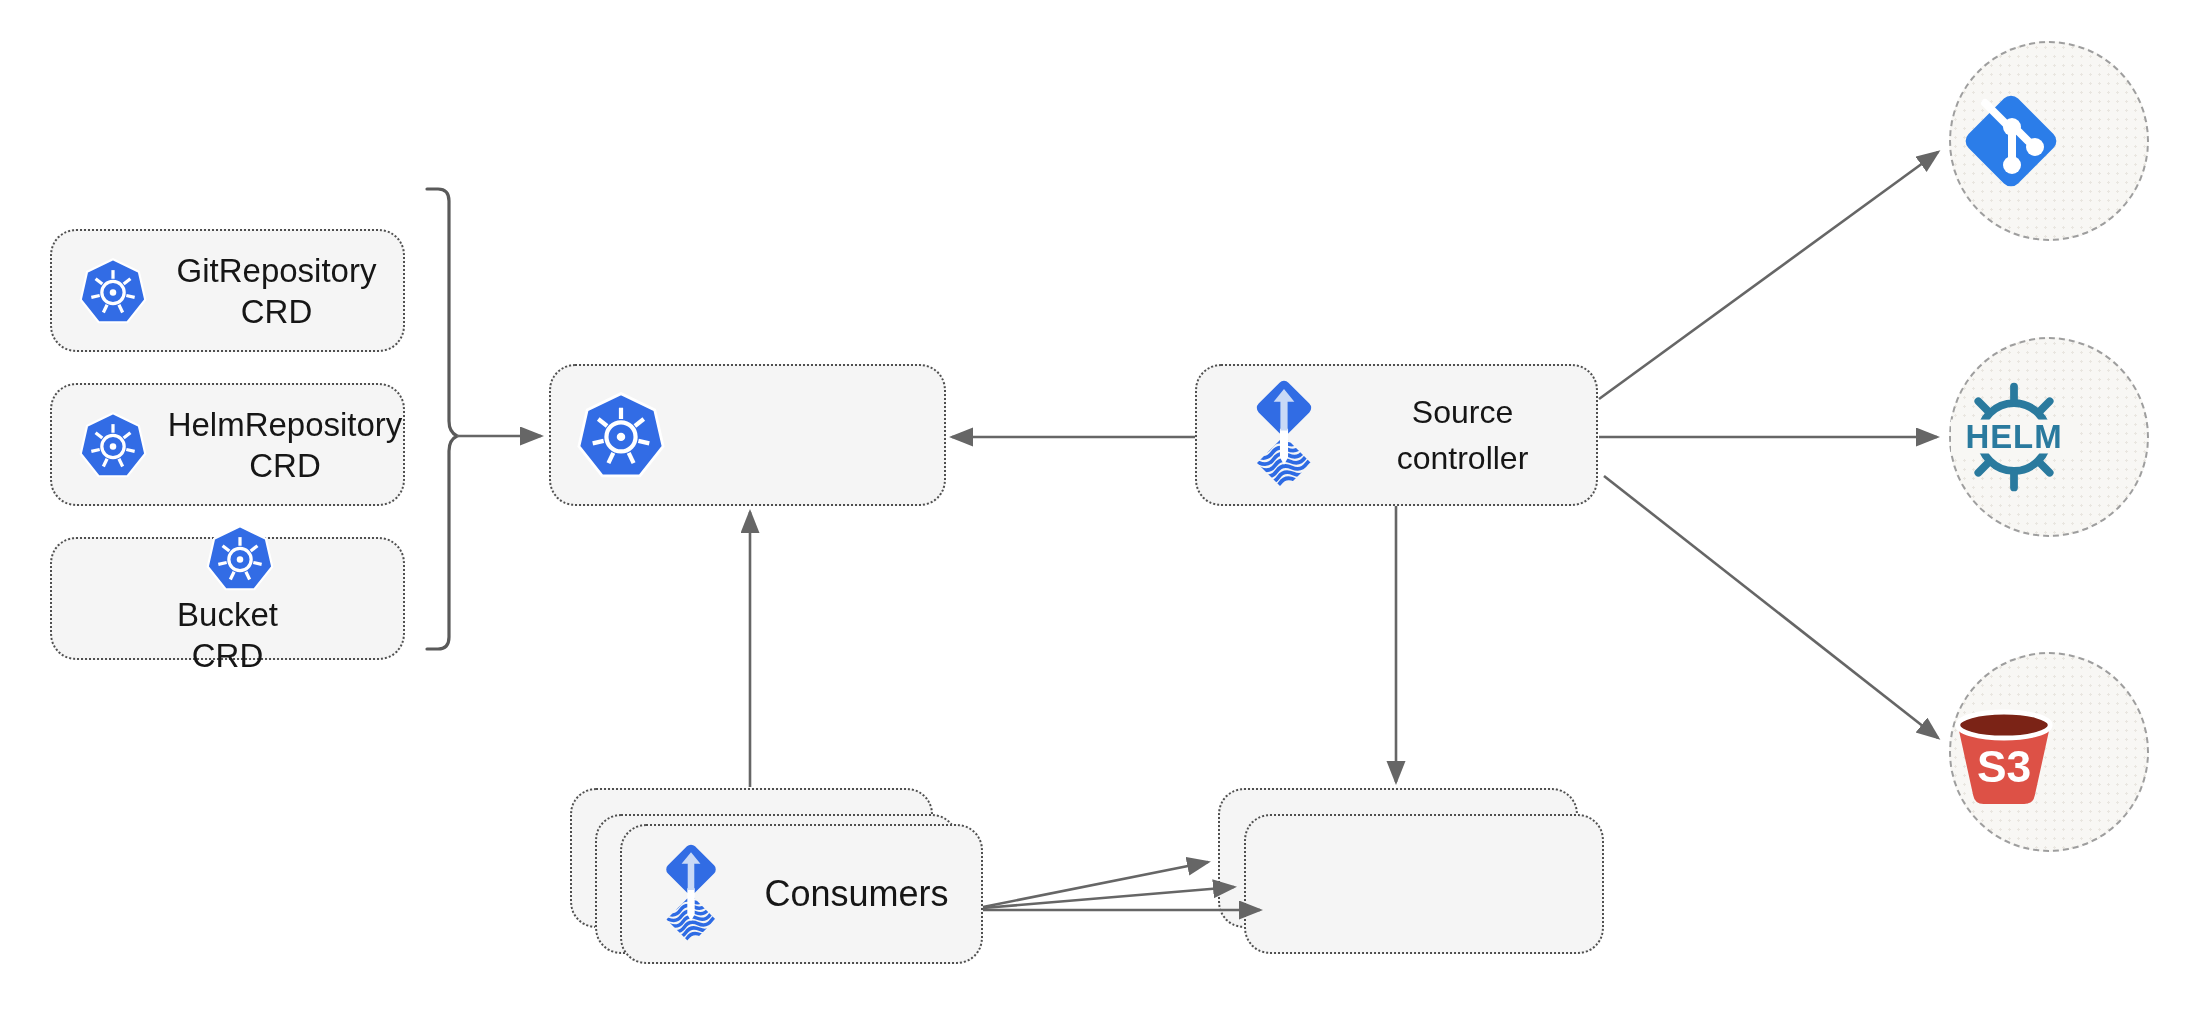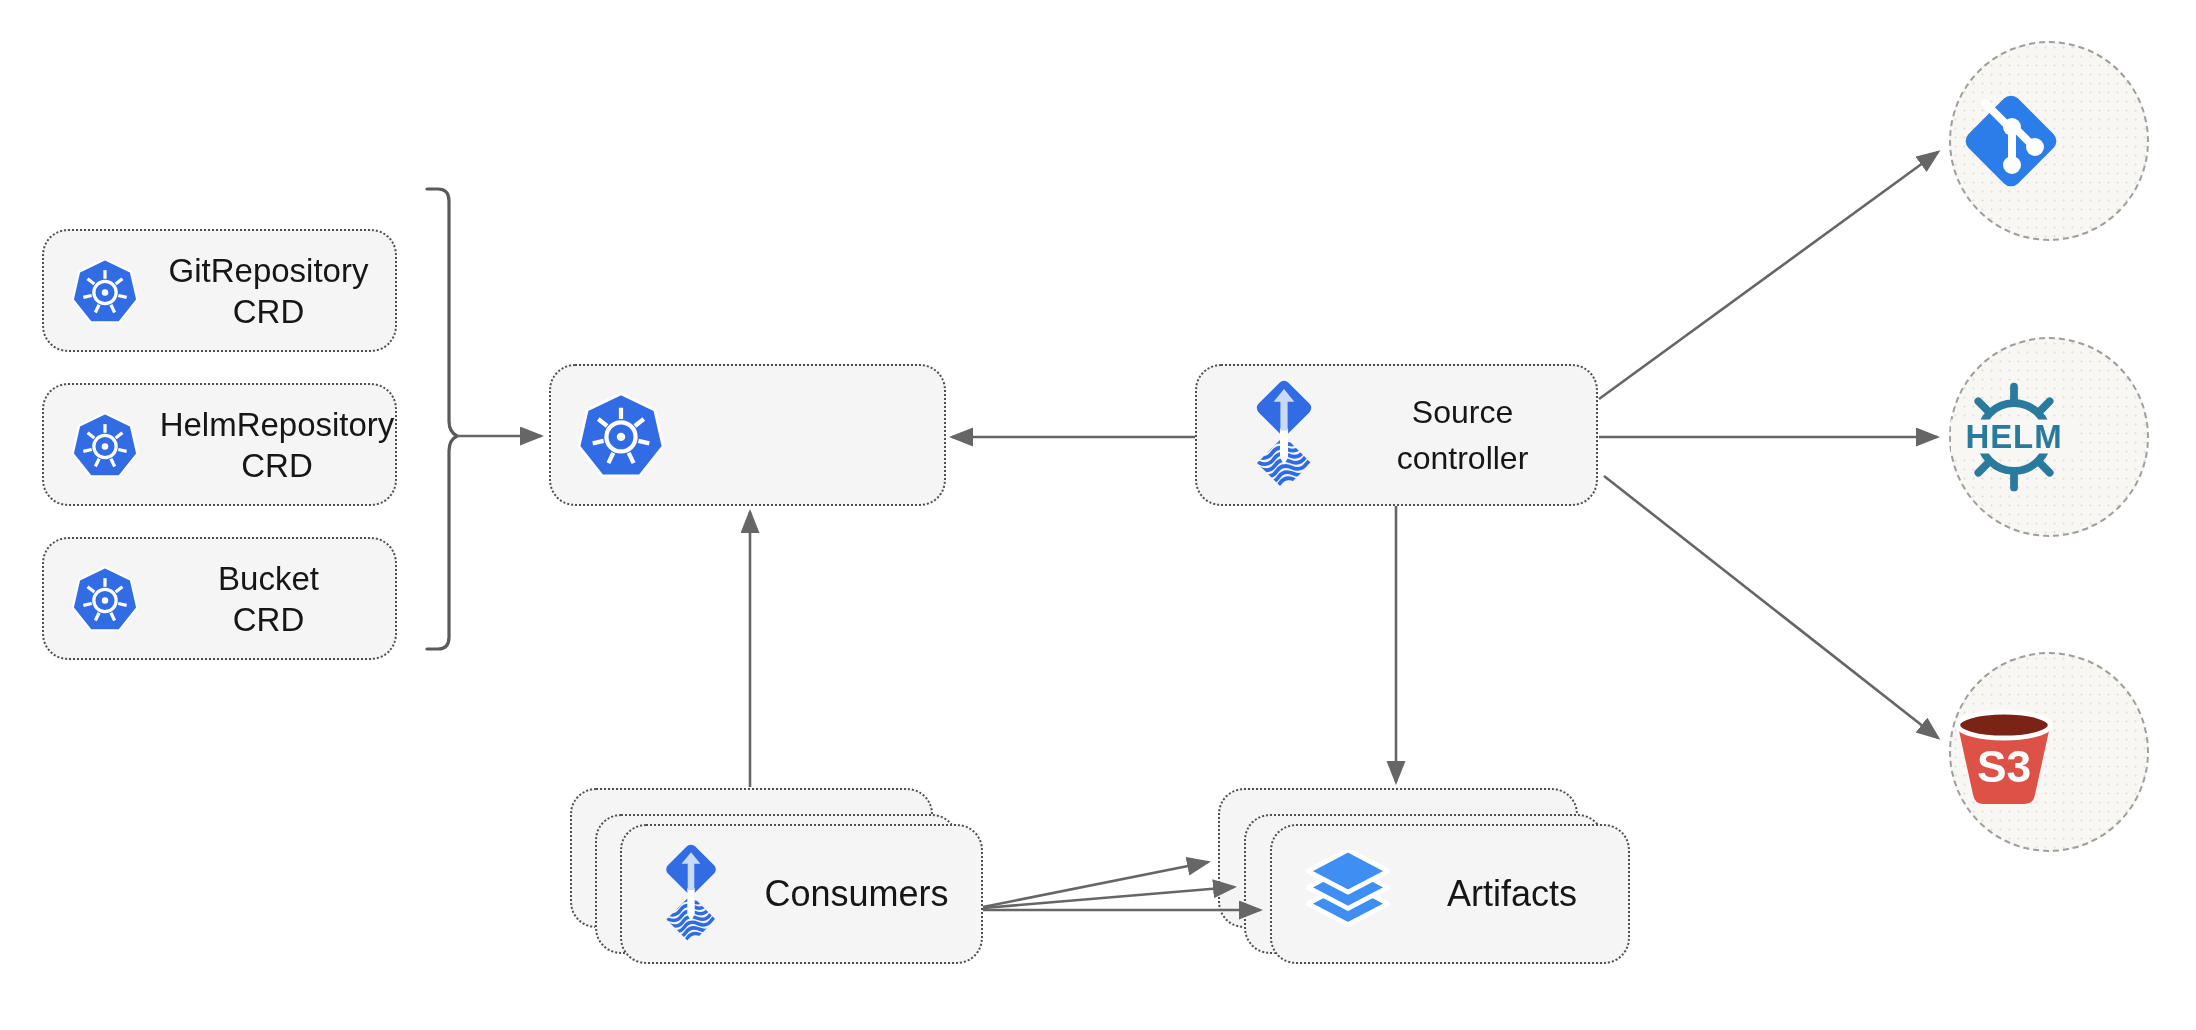--- a/index.html
+++ b/index.html
@@ -7,24 +7,24 @@
     position:relative;width:2196px;height:1030px;background:#ffffff;overflow:hidden;
     font-family:"Liberation Sans","DejaVu Sans",sans-serif;color:#161616;
   }
   
   .node{
     position:absolute;box-sizing:border-box;background:#f5f5f5;
     border:2px dotted #4f4f4f;border-radius:26px;
     display:flex;align-items:center;
   }
   .node .label{flex:1;text-align:center;color:#161616;}
-  .crd-box{left:42px;width:355px;height:123px;justify-content:center;}
+  .crd-box{left:50px;width:355px;height:123px;justify-content:center;}
   .crd-box .label{font-size:33px;line-height:41px;}
   .crd-box svg{margin-left:24px;flex:0 0 auto;}
-  #crd-1{top:229px;} #crd-2{top:383px;gap:17px;} #crd-3{top:537px;}
+  #crd-1{top:229px;} #crd-2{top:383px;gap:17px;} #crd-3{top:537px;flex-direction:column;}
 
   #k8s-api{left:549px;top:364px;width:397px;height:142px;}
   #k8s-api .label{font-size:37px;}
   #k8s-api svg{margin-left:22px;flex:0 0 auto;}
 
   #source-controller{left:1195px;top:364px;width:403px;height:142px;}
   #source-controller .label{font-size:32px;line-height:46px;}
   #source-controller svg{margin-left:42px;flex:0 0 auto;}
 
   
@@ -225,30 +225,20 @@
         <path d="M45.5,56 h9 v32 L50,96 L45.5,88 Z" fill="#ffffff"></path>
         <path d="M50,12 L61.5,26 H54 V58 H46 V26 H38.5 Z" fill="#c9d9f6"></path>
       </svg>
       <div class="label">Consumers</div>
     </div>
   </div>
 
   <div class="stack" id="artifacts-stack">
     <div class="sheet back"></div>
     <div class="sheet mid"></div>
-    <div class="sheet front">
-      <svg width="96" height="88" viewBox="0 0 100 92">
-        <g fill="#3f8ef3" stroke="#ffffff" stroke-width="5" stroke-linejoin="round">
-          <path d="M50,34 l42,22 -42,22 -42,-22 Z"></path>
-          <path d="M50,17 l42,22 -42,22 -42,-22 Z"></path>
-          <path d="M50,0 l42,22 -42,22 -42,-22 Z"></path>
-        </g>
-      </svg>
-      <div class="label">Artifacts</div>
-    </div>
   </div>
 
   <div class="ext-circle" id="ext-git">
     <svg width="120" height="120" viewBox="0 0 120 120">
       <rect x="25" y="25" width="70" height="70" rx="10" transform="rotate(45 60 60)" fill="#2b7de9"></rect>
       <g stroke="#ffffff" stroke-width="8" stroke-linecap="round" fill="none">
         <line x1="34" y1="22" x2="55" y2="43"></line>
         <line x1="61" y1="54" x2="61" y2="76"></line>
         <line x1="68" y1="51" x2="77" y2="60"></line>
       </g>

